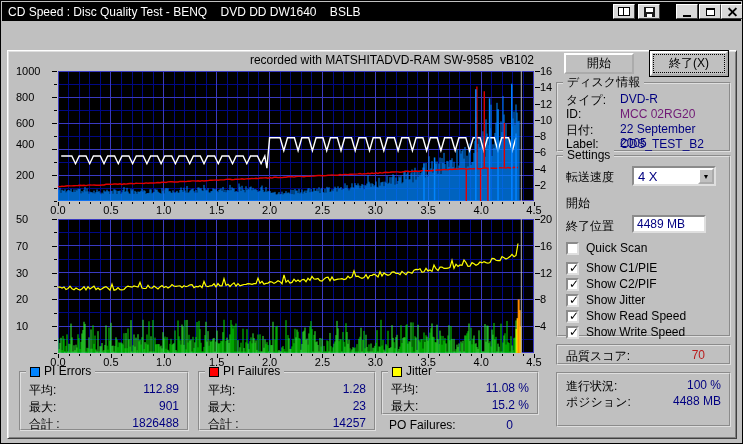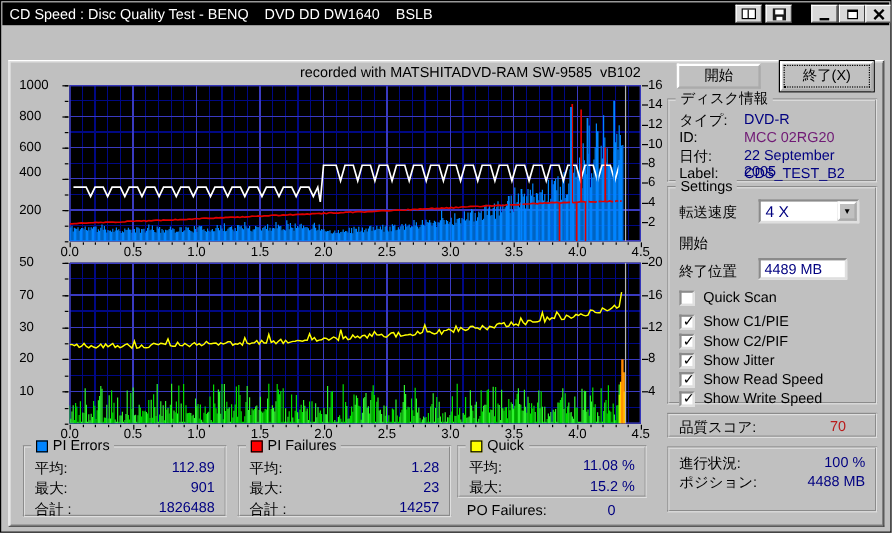--- a/index.html
+++ b/index.html
@@ -1396,21 +1396,21 @@
         <span class="sval">23</span>
       </div>
     <div class="srow" style="top:43px">
         <span class="slabel">合計 :</span>
         <span class="sval">14257</span>
       </div>
   </div>
   <div class="gbox" style="left:380px;top:370px;width:158px;height:44px">
     <div class="gtitle">
       <span class="sq" style="background: rgb(255, 255, 0);"></span>
-      <span>Quick</span>
+      <span>Jitter</span>
     </div>
     <div class="srow" style="top:8px">
         <span class="slabel">平均:</span>
         <span class="sval">11.08 %</span>
       </div>
     <div class="srow" style="top:25px">
         <span class="slabel">最大:</span>
         <span class="sval">15.2 %</span>
       </div>
   </div>

